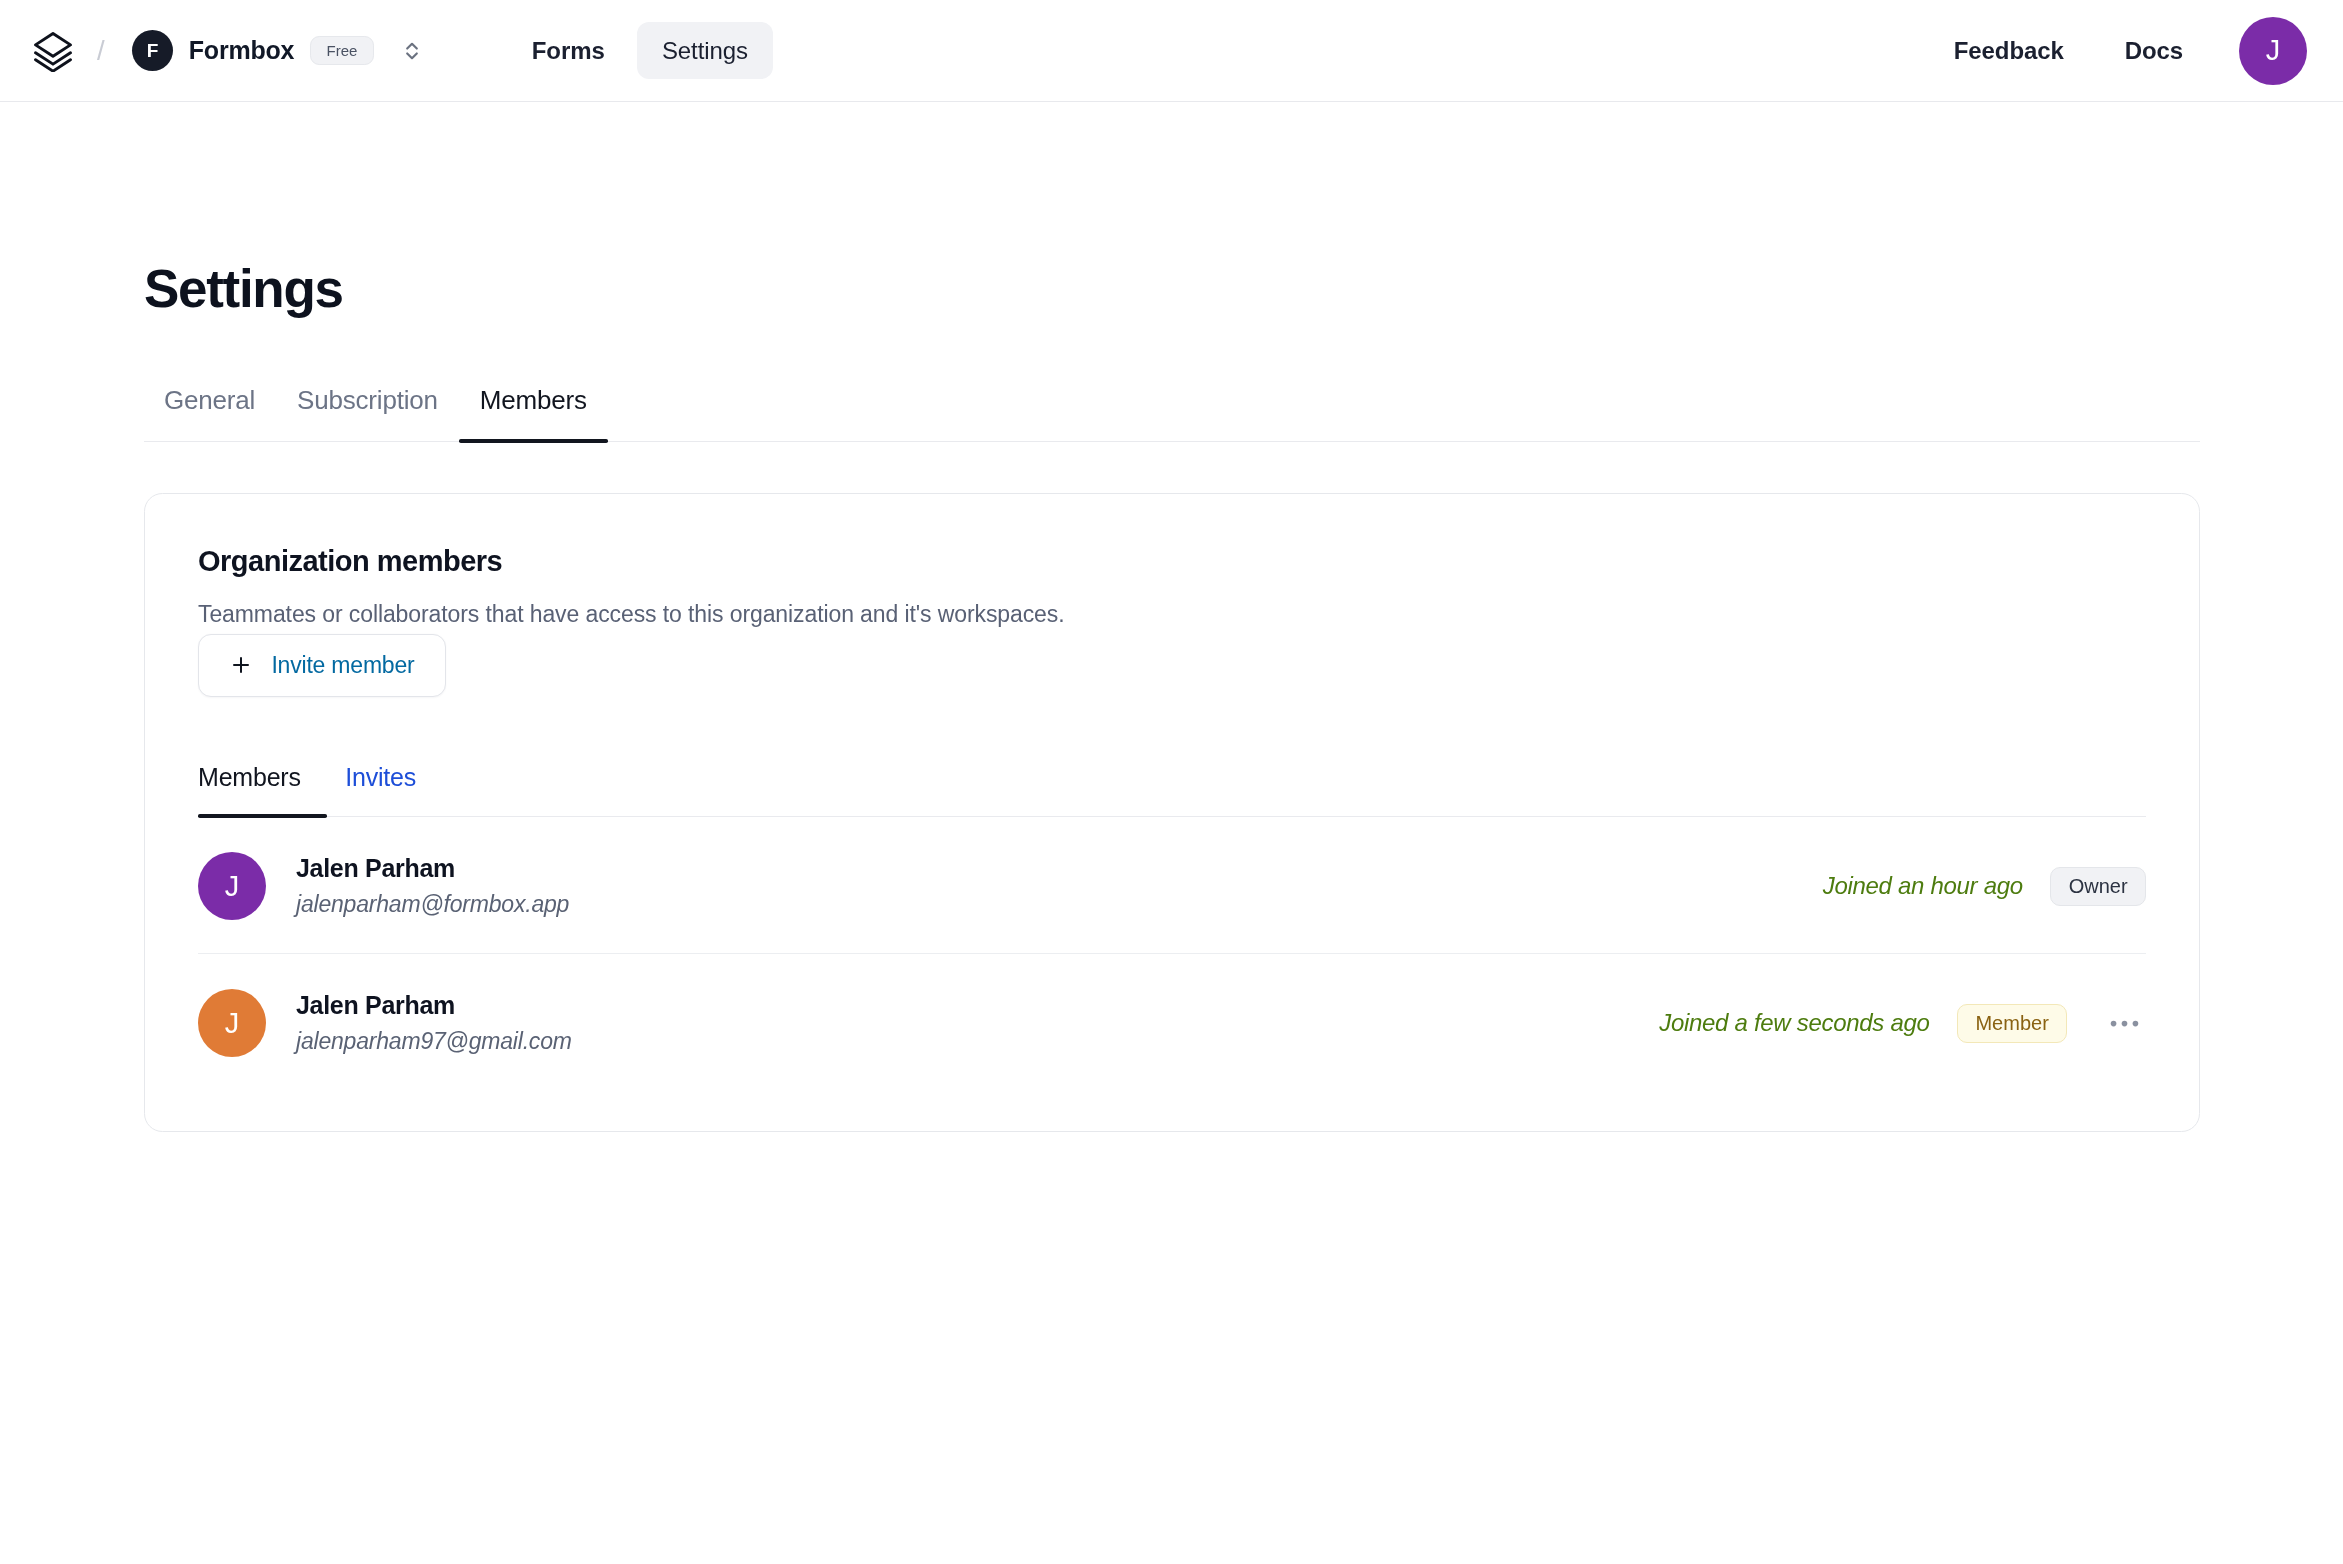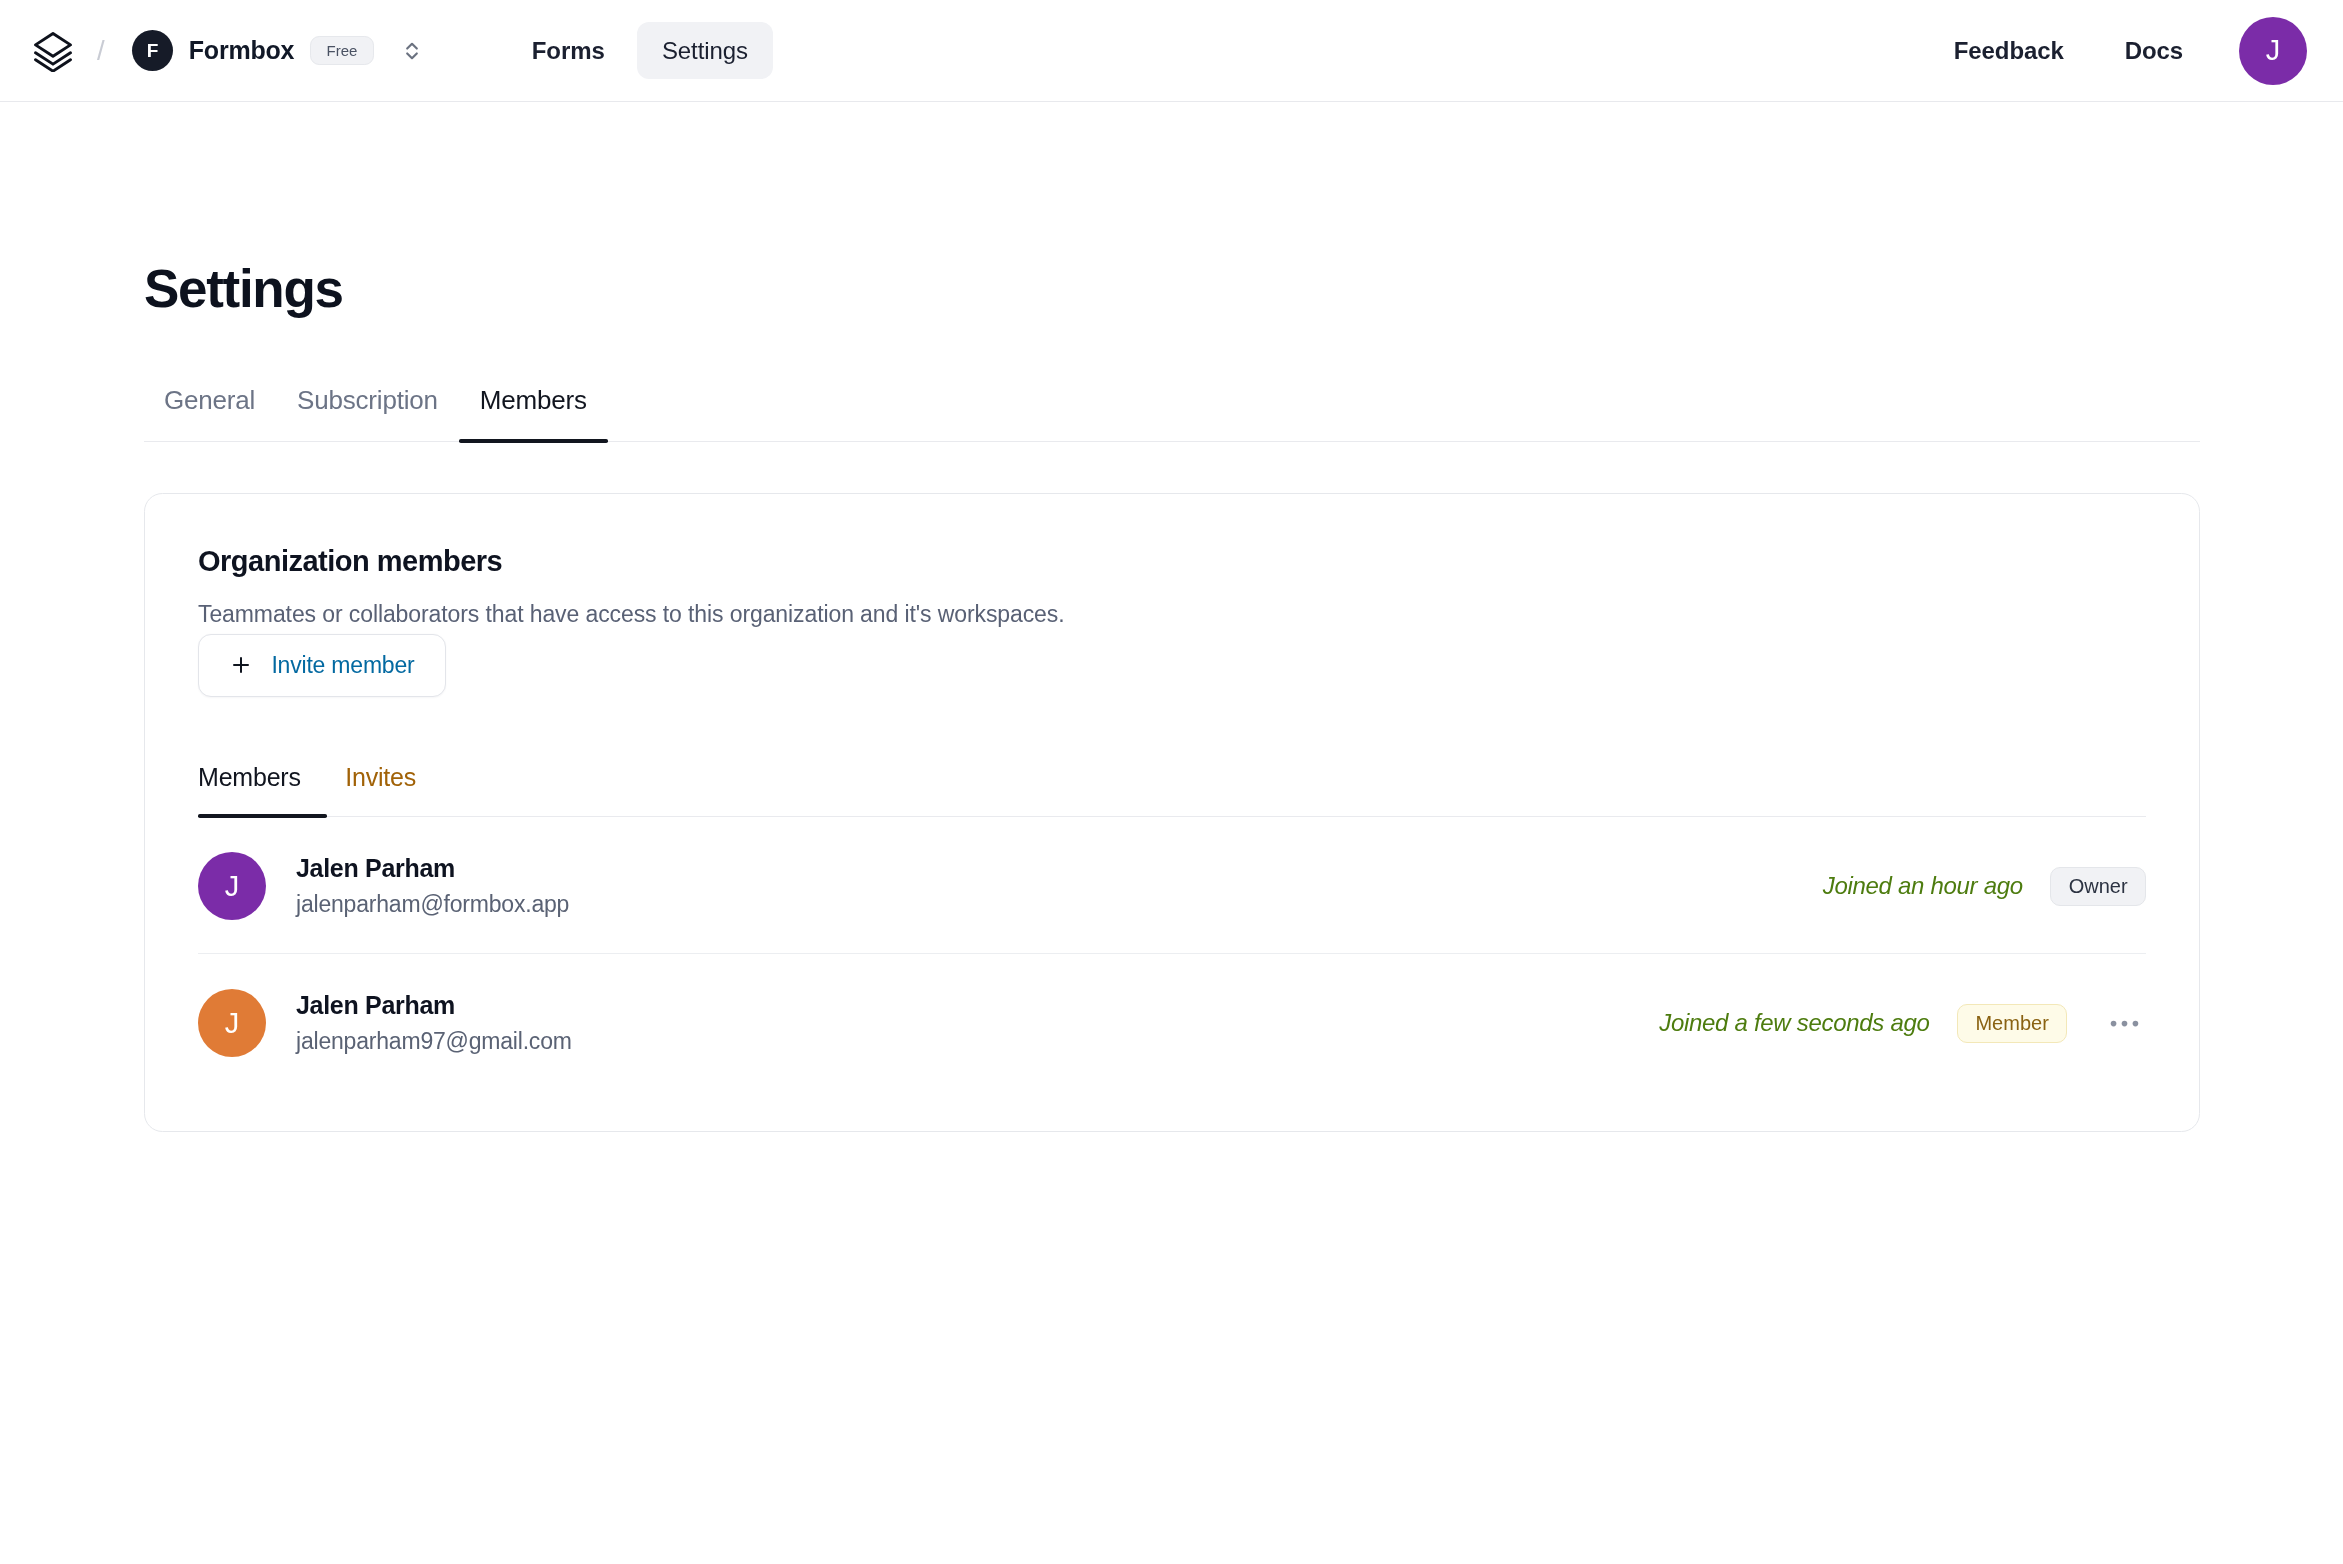--- a/index.html
+++ b/index.html
@@ -214,21 +214,21 @@
 
   
   .inner-tabs {
     display: flex;
     margin-top: 66px;
     border-bottom: 1.8px solid #E9EAEE;
   }
 
   .inner-tab {
     font-size: 25px;
-    color: #a16207;
+    color: #1d4ed8;
     padding: 0 18.4px 24px 18.4px;
     position: relative;
     letter-spacing: -0.2px;
   }
   .inner-tab:first-child { padding-left: 0; padding-right: 26px; }
   .inner-tab.active { color: #11151F; font-weight: 400; }
   .inner-tab.active::after {
     content: "";
     position: absolute;
     left: 0; right: 0; bottom: -1.8px;
@@ -263,20 +263,21 @@
     font-weight: 700;
     color: #0E1320;
     letter-spacing: -0.3px;
   }
 
   .m-email {
     font-size: 23px;
     color: #5A6274;
     margin-top: 8.3px;
     letter-spacing: -0.2px;
+    font-style: italic;
   }
 
   .m-right {
     margin-left: auto;
     display: flex;
     align-items: center;
     gap: 27.5px;
   }
 
   .m-joined {

